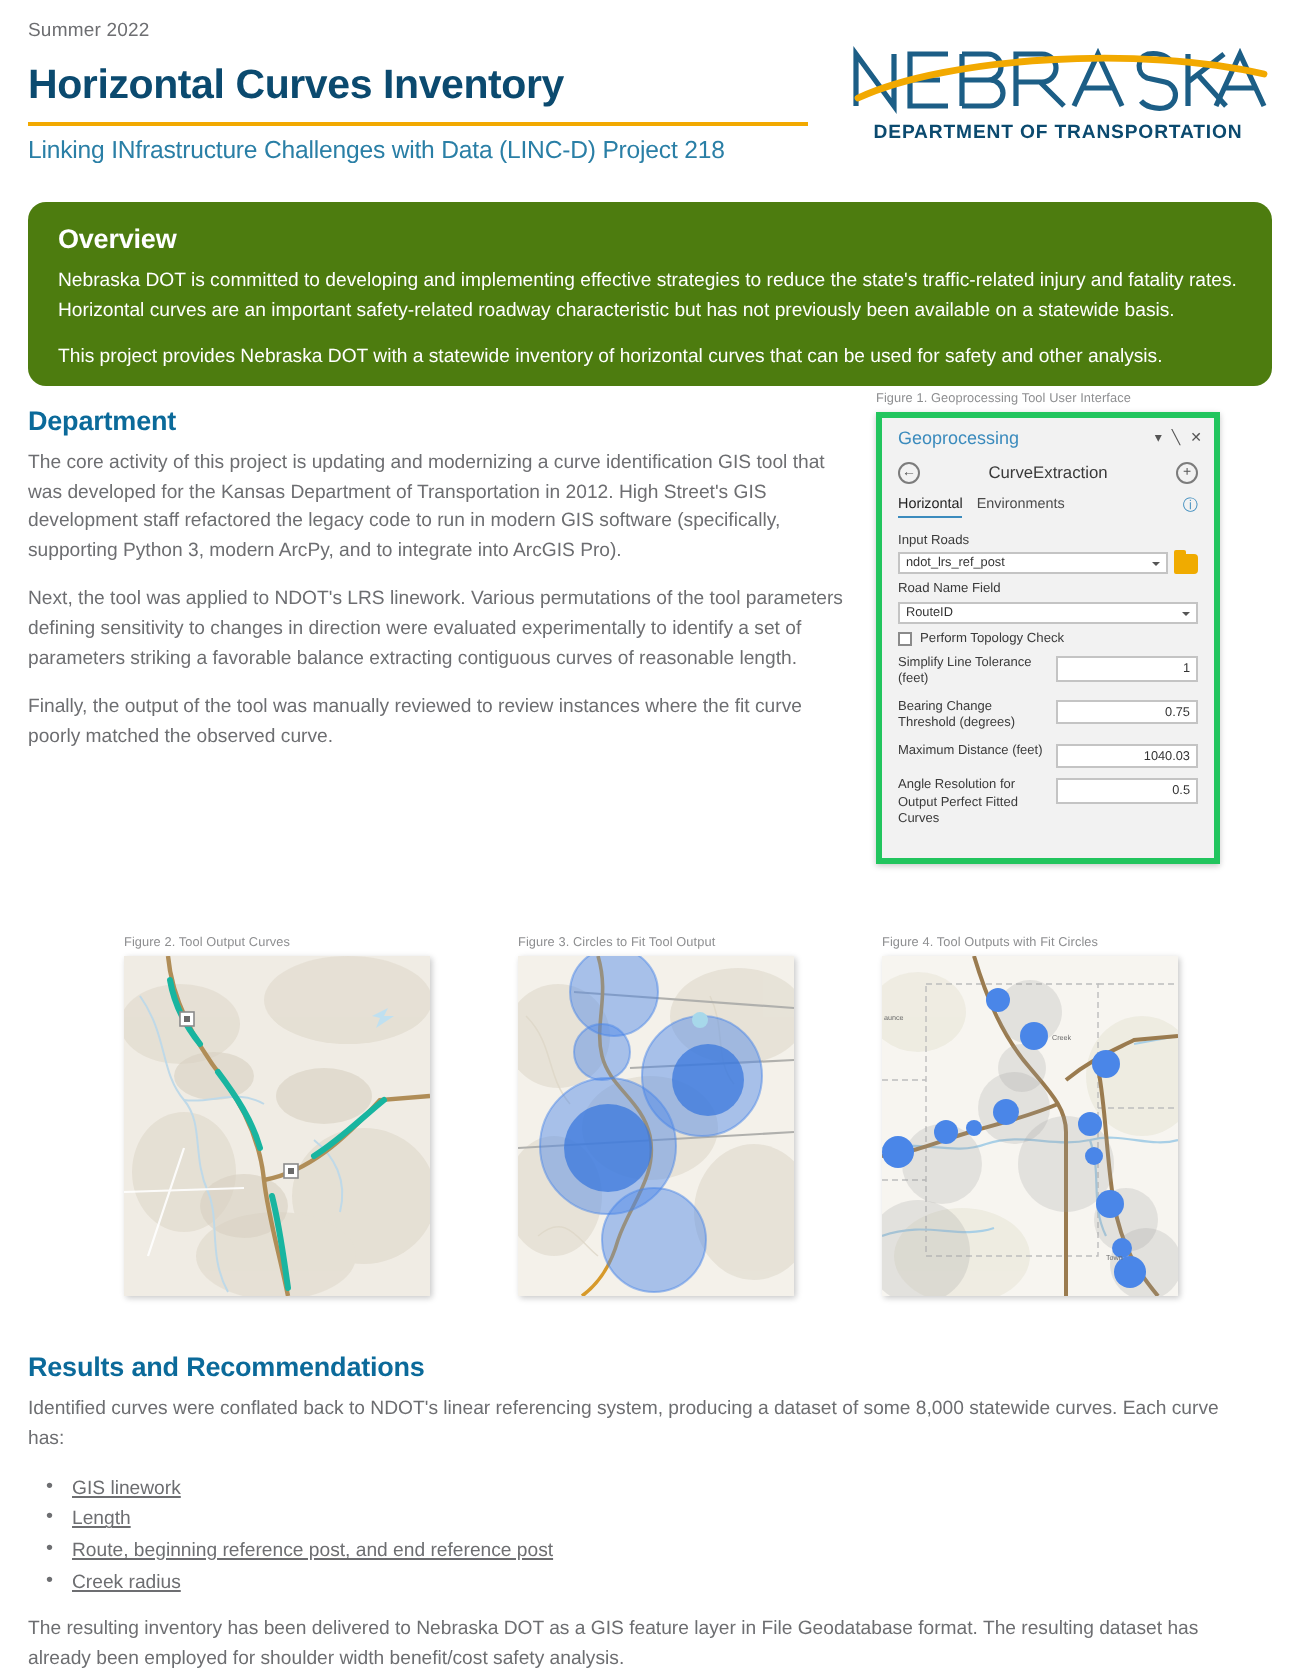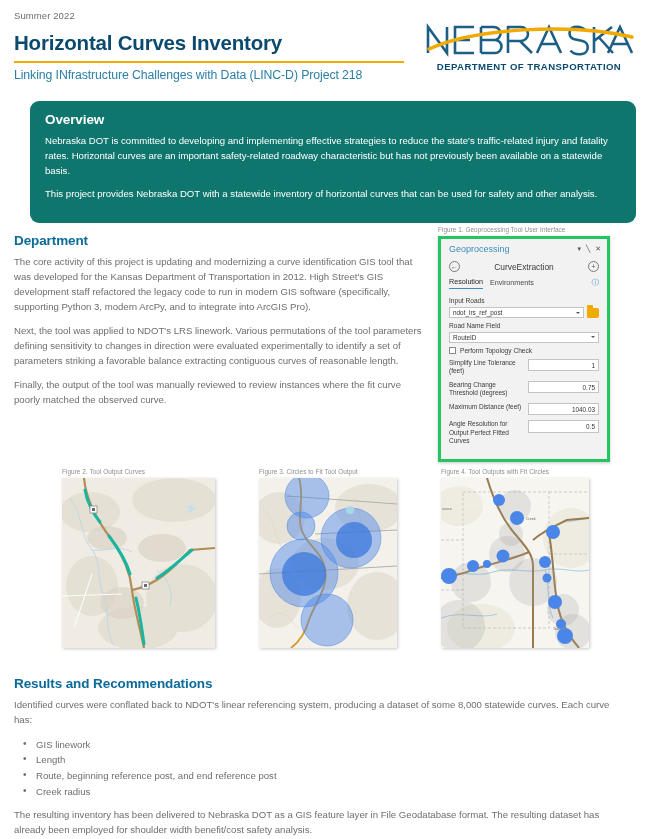--- a/index.html
+++ b/index.html
@@ -32,24 +32,24 @@
   .logo { position: absolute; right: 14px; top: 21px; width: 214px; }
   .logo-mark { position: relative; height: 38px; }
   .logo-mark svg { display: block; }
   .logo-sub {
     font-size: 9.6px; font-weight: bold; color: #0b4a6f;
     letter-spacing: .42px; text-align: center; margin-top: 2px;
   }
 
   
   .overview {
-    margin: 6px 14px 0 30px;
-    background: #0f766e;
+    margin: 6px 14px 0 14px;
+    background: #4d7c0f;
     border-radius: 9px;
-    padding: 11px 15px 22px 15px;
+    padding: 11px 15px 6px 15px;
     color: #ffffff;
   }
   .overview h2 {
     font-size: 13.5px; font-weight: bold; margin-bottom: 7px; letter-spacing: -.1px;
   }
   .overview p {
     font-size: 9.6px; line-height: 1.55; margin-bottom: 8px;
   }
   .overview p:last-child { margin-bottom: 0; }
 
@@ -137,21 +137,21 @@
     background: #ffffff; box-shadow: 1px 1px 3px rgba(0,0,0,.22);
     overflow: hidden; position: relative;
   }
   .map-frame svg { display: block; }
 
   
   .results { position: absolute; left: 14px; top: 676px; width: 614px; }
   ul.res-list { list-style: none; margin: 0 0 9px 0; padding: 0; }
   ul.res-list li {
     font-size: 9.6px; color: #6d6e71; line-height: 1.62;
-    padding-left: 22px; position: relative;
+    padding-left: 22px; position: relative; text-decoration: underline;
   }
   ul.res-list li:before {
     content: "\2022"; position: absolute; left: 9px; top: -1px;
     color: #6d6e71; font-size: 10px;
   }
 </style>
 </head>
 <body>
 
 <div class="page">
@@ -221,21 +221,21 @@
           </div>
         </div>
 
         <div class="gp-sub">
           <div class="gp-circ">←</div>
           <div class="gp-toolname">CurveExtraction</div>
           <div class="gp-circ">+</div>
         </div>
 
         <div class="gp-tabs">
-          <div class="gp-tab active">Resolution</div>
+          <div class="gp-tab active">Horizontal</div>
           <div class="gp-tab">Environments</div>
           <div class="gp-help">ⓘ</div>
         </div>
 
         <div class="gp-body">
 
           <div>
             <div class="gp-label">Input Roads</div>
             <div class="gp-row">
               <div class="gp-input">ndot_lrs_ref_post

